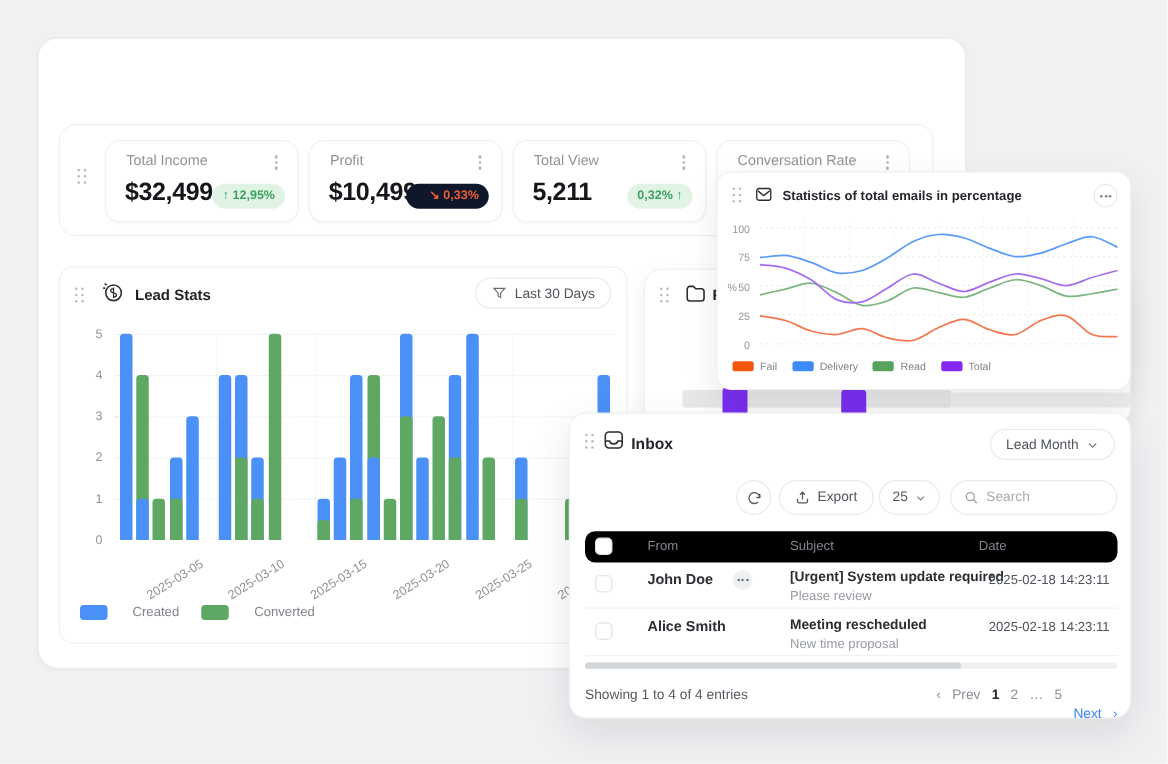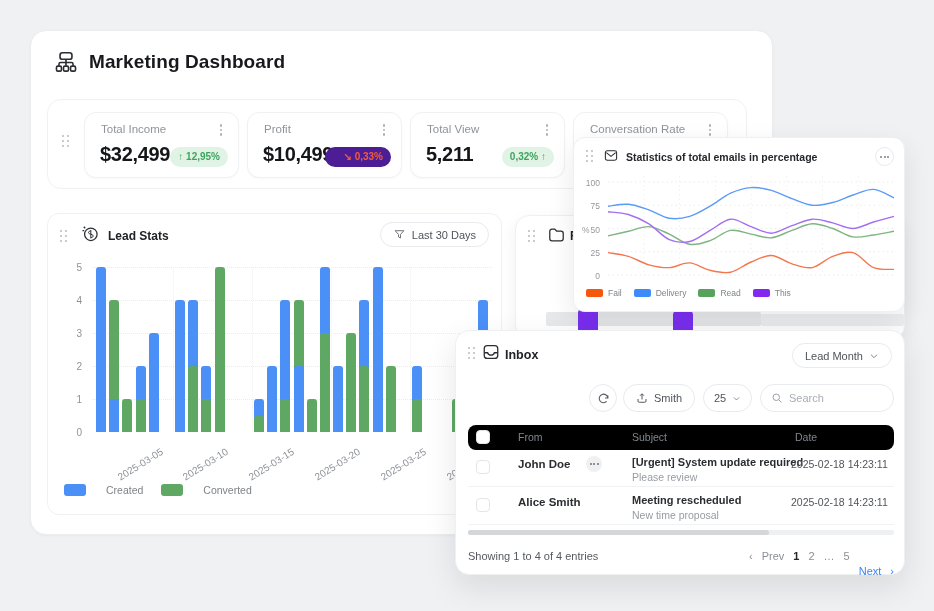--- a/index.html
+++ b/index.html
@@ -28,21 +28,21 @@
     border:1px solid #f0f1f2; border-radius:12px; box-shadow:0 1px 2px rgba(20,22,26,.03); }
   .stat-label { position:absolute; left:16px; top:10px; font-size:11.5px; color:#8f949a; }
   .kebab { position:absolute; right:10px; top:9px; width:14px; height:16px; display:flex;
     flex-direction:column; align-items:center; justify-content:center; gap:2px; cursor:pointer; }
   .kebab i { width:2.5px; height:2.5px; border-radius:50%; background:#aeb3b9; }
   .stat-value { position:absolute; left:15px; top:30px; font-size:20px; font-weight:700;
     color:#141619; letter-spacing:-.3px; }
   .badge { position:absolute; right:10px; top:34px; height:20px; line-height:20px;
     padding:0 8px; border-radius:10px; font-size:10px; font-weight:700; }
   .badge.up { background:#e1f3e5; color:#3da35e; }
-  .badge.down { background:#4c1d95; color:#f25c3a;padding-left:18px; }
+  .badge.down { background:#0f172a; color:#f25c3a;padding-left:18px; }
 
   
   .lead-card { position:absolute; left:16px; top:182px; width:455px; height:302px;
     border:1px solid #f0f1f2; border-radius:12px; background:#fff; }
   .lead-card > .drag-handle { position:absolute; left:12px; top:16px; }
   .card-title { font-size:12px; font-weight:700; color:#202327; }
   .lead-head-title { position:absolute; left:60px; top:15px; }
   .lead-icon { position:absolute; left:32px; top:9px; }
   .pill { position:absolute; display:inline-flex; align-items:center; gap:6px;
     border:1px solid #e8eaed; border-radius:13px; background:#fff; font-size:11px;
@@ -122,30 +122,20 @@
   .page-item { color:#8a9097; cursor:pointer; }
   .page-item.active { color:#22262b; font-weight:700; }
   .page-item.link { color:#3b82f6;margin-top:30px; }
   .page-item.static { cursor:default; }
   svg.icon { display:block; }
 </style>
 </head>
 <body>
 
 <div class="card main-card">
-  <div class="dash-header">
-    <svg class="icon" width="26" height="26" viewBox="0 0 24 24" fill="none" stroke="#2a2d31" stroke-width="1.5">
-      <rect x="6.5" y="3.5" width="11" height="6" rx="2.2"></rect>
-      <path d="M12 9.5 v3 M5.5 15.5 v-1.5 a1.5 1.5 0 0 1 1.5 -1.5 h10 a1.5 1.5 0 0 1 1.5 1.5 v1.5 M12 12.5 v3"></path>
-      <rect x="3.2" y="15.8" width="4.6" height="4.6" rx="1.3"></rect>
-      <rect x="9.7" y="15.8" width="4.6" height="4.6" rx="1.3"></rect>
-      <rect x="16.2" y="15.8" width="4.6" height="4.6" rx="1.3"></rect>
-    </svg>
-    <div class="dash-title">Marketing Dashboard</div>
-  </div>
 
   <div class="stats-panel">
     <div class="drag-handle">
       <i></i>
         <i></i>
         <i></i>
         <i></i>
         <i></i>
         <i></i>
     </div>
@@ -353,21 +343,21 @@
       <div class="legend-item">
         <div class="swatch" style="background: rgb(61, 139, 248);"></div>
         <span>Delivery</span>
       </div>
       <div class="legend-item">
         <div class="swatch" style="background: rgb(87, 162, 92);"></div>
         <span>Read</span>
       </div>
       <div class="legend-item">
         <div class="swatch" style="background: rgb(132, 39, 240);"></div>
-        <span>This</span>
+        <span>Total</span>
       </div>
     </div>
 </div>
 
 <div class="card inbox-card">
   <div class="drag-handle">
     <i></i>
       <i></i>
       <i></i>
       <i></i>
@@ -390,41 +380,41 @@
     <svg class="icon" width="13" height="13" viewBox="0 0 24 24" fill="none" stroke="#54585e" stroke-width="2">
       <path d="M20 11 a8 8 0 1 0 -2.2 6.5"></path>
         <path d="M20 6 v5 h-5" stroke-linejoin="round"></path>
     </svg>
   </div>
   <div class="pill toolbar-btn export-btn">
     <svg class="icon" width="12" height="12" viewBox="0 0 24 24" fill="none" stroke="#54585e" stroke-width="2">
       <path d="M12 15 V4 M8 7.5 L12 3.5 L16 7.5"></path>
         <path d="M4 14 v4 a2.5 2.5 0 0 0 2.5 2.5 h11 a2.5 2.5 0 0 0 2.5 -2.5 v-4"></path>
     </svg>
-    <span>Smith</span>
+    <span>Export</span>
   </div>
   <div class="pill toolbar-btn pagesize-btn">
     <span>25</span>
     <svg class="icon" width="9" height="9" viewBox="0 0 24 24" fill="none" stroke="#7e838a" stroke-width="2.4">
         <path d="M5 9 l7 7 7-7"></path>
       </svg>
   </div>
   <div class="search-box">
     <svg class="icon" width="12" height="12" viewBox="0 0 24 24" fill="none" stroke="#9ba0a6" stroke-width="2">
       <circle cx="10.5" cy="10.5" r="6.5"></circle>
         <path d="M15.5 15.5 L21 21"></path>
     </svg>
     <input placeholder="Search" style="">
   </div>
 
   <div class="thead">
     <div class="checkbox" style="left:8px;top:5px"></div>
     <div class="th" style="left:50px">From</div>
     <div class="th" style="left:164px">Subject</div>
-    <div class="th" style="left:327px">Date</div>
+    <div class="th" style="left:315px">Date</div>
   </div>
   <div id="inbox-rows">
       <div class="trow" style="top: 118px;">
         <div class="checkbox" style="left: 8px; top: 11px;"></div>
         <div class="cell-from">John Doe</div>
         <div class="more-badge">
           <i></i>
           <i></i>
           <i></i>
         </div>

